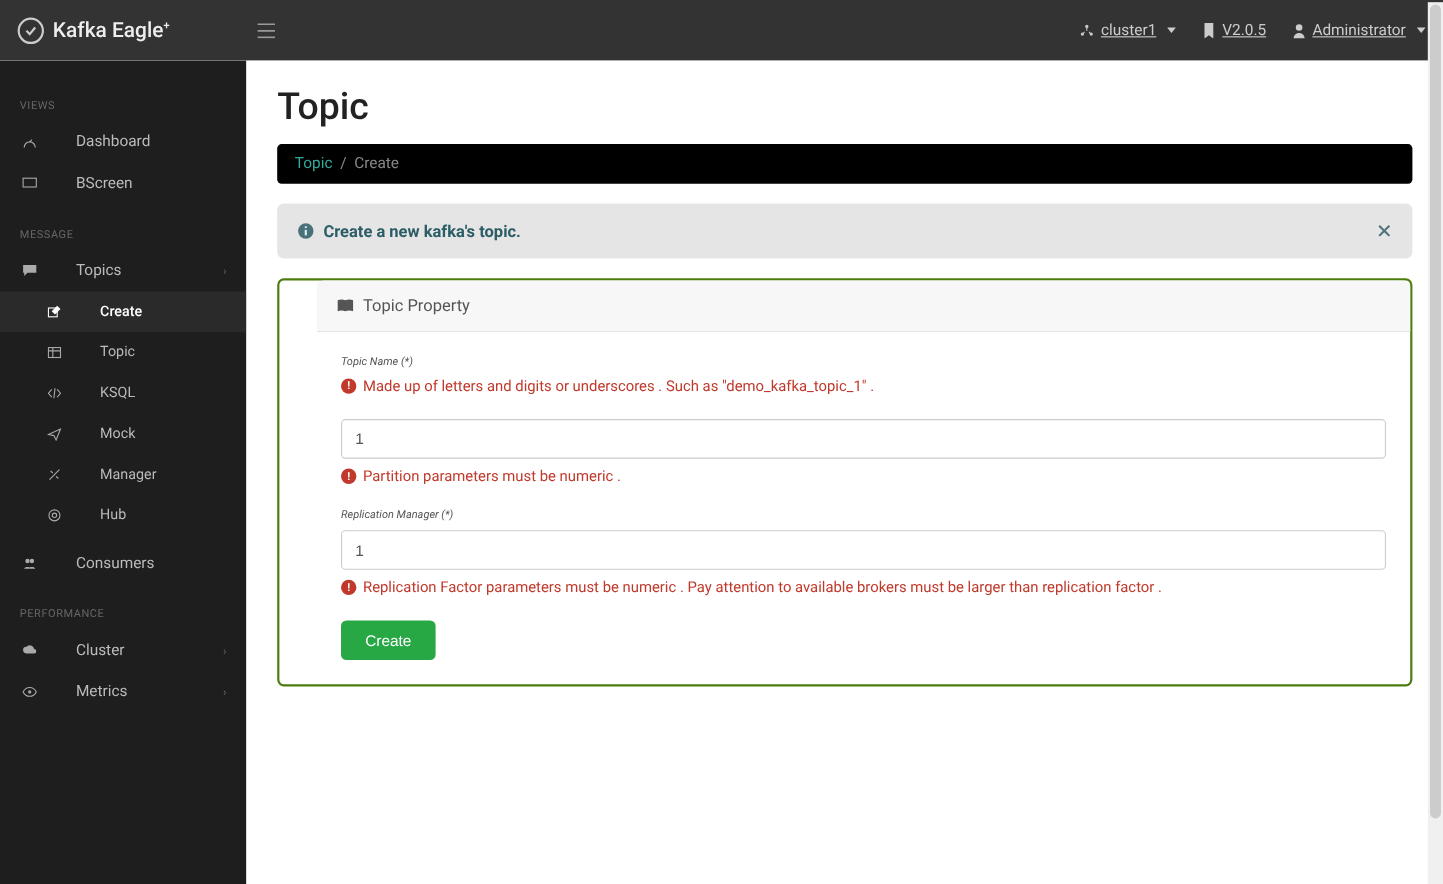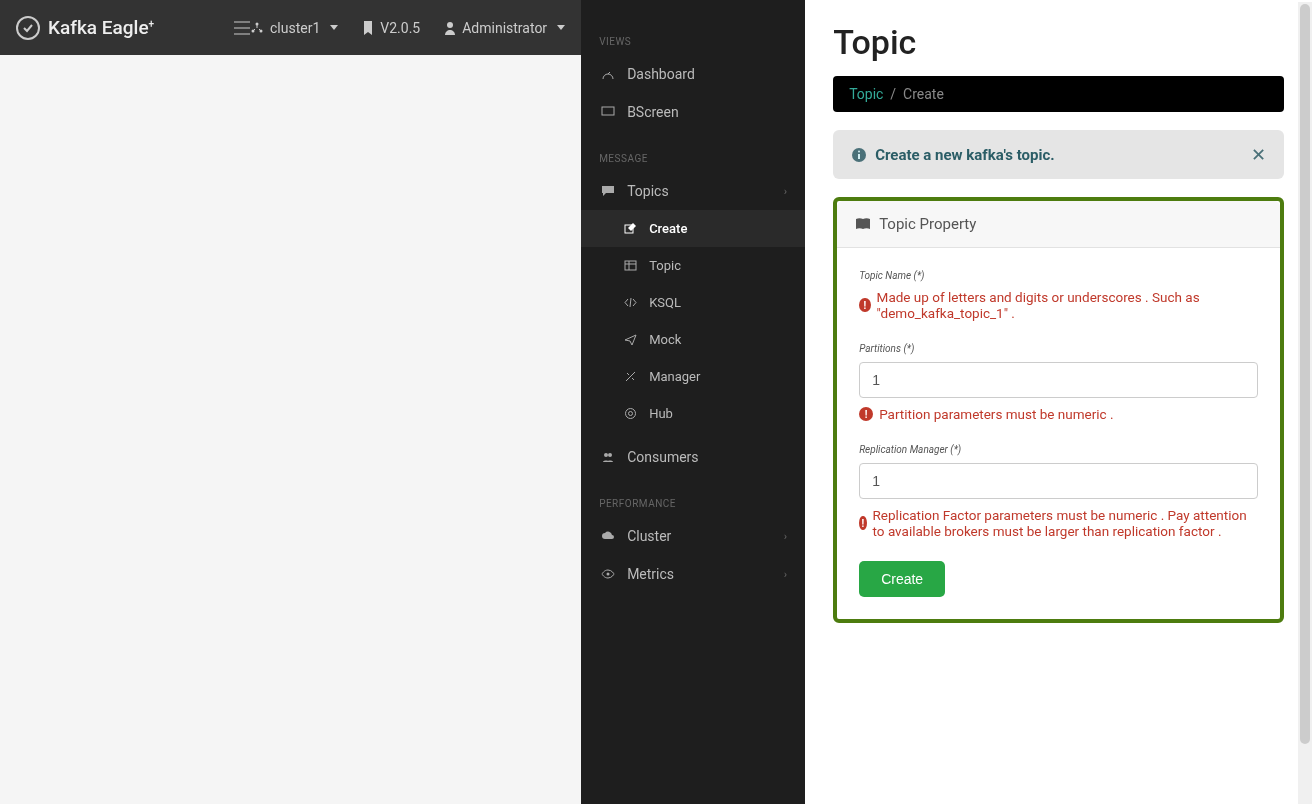--- a/index.html
+++ b/index.html
@@ -1,41 +1,41 @@
 <!DOCTYPE html>
 <html><head>
 <meta charset="utf-8">
 <style>
 * { box-sizing: border-box; margin: 0; padding: 0; }
 body { font-family: -apple-system, BlinkMacSystemFont, "Segoe UI", Roboto, sans-serif; background: #f5f5f5; width: 1312px; height: 804px; overflow: hidden; }
-.app { display: flex; flex-direction: row; height: 100%; border-radius: 23px; }
+.app { display: flex; flex-direction: column; height: 100%; border-radius: 23px; }
 .topbar { background: #333; color: #ccc; height: 55px; display: flex; align-items: center; padding: 0 16px; }
 .brand { display: flex; align-items: center; gap: 8px; width: 210px; }
 .brand-logo { width: 24px; height: 24px; border: 2px solid #ccc; border-radius: 50%; display: flex; align-items: center; justify-content: center; }
 .brand-text { font-size: 19px; font-weight: 500; color: #eee; }
 .brand-text sup { font-size: 10px; vertical-align: super; }
 .hamburger { margin-left: 8px; cursor: pointer; color: #999; }
-.topbar-right { margin-left: auto; display: flex; align-items: center; gap: 24px; font-size: 14px; }
+.topbar-right { margin-left: auto; display: flex; align-items: center; gap: 24px; font-size: 14px; text-decoration: underline; }
 .topbar-item { display: flex; align-items: center; gap: 6px; cursor: pointer; color: #ccc; }
 .caret-dn { display: inline-block; width: 0; height: 0; border-left: 4px solid transparent; border-right: 4px solid transparent; border-top: 5px solid #ccc; vertical-align: middle; margin-left: 4px; }
 .layout { display: flex; flex: 1; overflow: hidden; justify-content: flex-end; }
 .sidebar { width: 224px; background: #1e1e1e; color: #aaa; padding-top: 28px; overflow-y: auto; }
 .side-section { font-size: 10px; letter-spacing: 0.5px; color: #666; padding: 8px 18px; text-transform: uppercase; }
-.side-item { display: flex; align-items: center; padding: 11px 18px; font-size: 14px; cursor: pointer; color: #bbb; }
+.side-item { display: flex; align-items: center; padding: 11px 18px; font-size: 14px; cursor: pointer; color: #bbb; gap: 23px; }
 .side-item.sub { padding-left: 40px; font-size: 13px; }
 .side-item.active { background: #2a2a2a; color: #fff; font-weight: 500; }
 .side-item .chev { margin-left: auto; font-size: 11px; color: #666; }
 .side-ico { width: 18px; margin-right: 10px; display: inline-flex; align-items: center; justify-content: center; }
 .content { flex: 1; background: #fff; overflow-y: auto; padding: 22px 28px; }
 .page-title { font-size: 34px; font-weight: 500; color: #222; margin-bottom: 14px; }
 .breadcrumb { background: #000000; border-radius: 4px; padding: 10px 16px; font-size: 14px; color: #888; margin-bottom: 18px; }
 .breadcrumb a { color: #3a9; text-decoration: none; }
 .alert { background: #e5e5e5; color: #2b5d66; border-radius: 6px; padding: 14px 18px; display: flex; align-items: center; font-size: 15px; margin-bottom: 18px; }
 .alert .close { margin-left: auto; cursor: pointer; color: #4a7078; font-size: 18px; }
-.card { border: 4px solid #4d7c0f; border-radius: 6px; }
+.card { border: 2px solid #4d7c0f; border-radius: 6px; padding-left: 34px; }
 .card-header { background: #f7f7f7; border-bottom: 1px solid #e2e2e2; padding: 14px 18px; font-size: 15px; color: #555; display: flex; align-items: center; gap: 8px; border-radius: 6px 6px 0 0; }
 .card-body { padding: 22px; }
 .form-label { font-size: 10px; color: #555; margin-bottom: 8px; display: block; font-style: italic; }
 .form-input { width: 100%; padding: 9px 12px; font-size: 14px; border: 1px solid #ccc; border-radius: 4px; outline: none; color: #555; }
 .form-input.focus { border: 2px solid #93c6d6; box-shadow: 0 0 0 2px rgba(147,198,214,0.25); }
 .helper { color: #c0392b; font-size: 13.5px; margin-top: 8px; display: flex; align-items: center; gap: 6px; }
 .helper-ico { display: inline-flex; width: 14px; height: 14px; border-radius: 50%; background: #c0392b; color: #fff; align-items: center; justify-content: center; font-size: 10px; font-weight: bold; }
 .form-group { margin-bottom: 22px; }
 .btn-primary { background: #28a745; color: #fff; border: none; padding: 10px 22px; border-radius: 5px; font-size: 14px; cursor: pointer; }
 .scrollbar-fake { position: absolute; right: 0; top: 2px; width: 14px; height: 802px; background: #f0f0f0; }
@@ -236,21 +236,20 @@
         </div>
         <div class="card-body">
           <div class="form-group">
             <label class="form-label">Topic Name (*)</label>
             <div class="helper">
               <span class="helper-ico">!</span>
               <span>Made up of letters and digits or underscores . Such as "demo_kafka_topic_1" .</span>
             </div>
           </div>
           <div class="form-group">
-            <label class="form-label">Partitions (*)</label>
             <input class="form-input" value="1" style="">
             <div class="helper">
               <span class="helper-ico">!</span>
               <span>Partition parameters must be numeric .</span>
             </div>
           </div>
           <div class="form-group">
             <label class="form-label">Replication Manager (*)</label>
             <input class="form-input" value="1" style="">
             <div class="helper">

